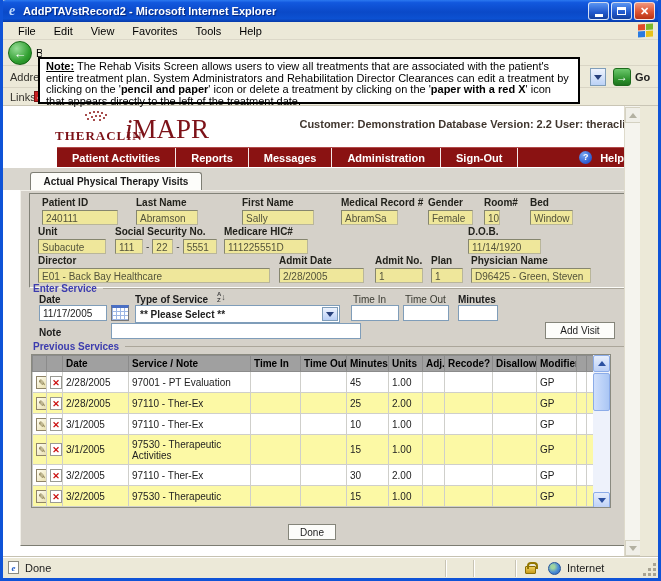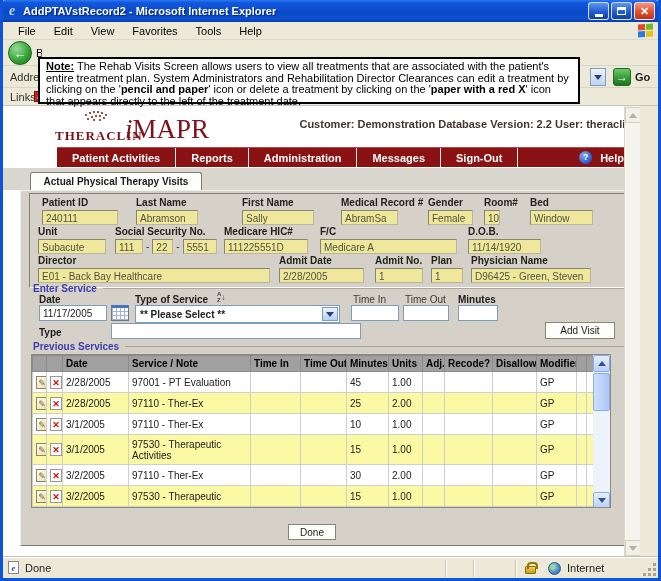--- a/index.html
+++ b/index.html
@@ -184,22 +184,22 @@
     <div class="band"></div>
 
     <span class="brand-dots"></span>
     <span class="brand-top">THERACLIN</span>
     <span class="brand-main"><i>i</i><span>MAPR</span></span>
     <span class="customer">Customer: Demonstration Database Version: 2.2 User: theraclin</span>
 
     <div class="navbar">
       <div class="nav-item">Patient Activities</div>
       <div class="nav-item">Reports</div>
+      <div class="nav-item">Messages</div>
       <div class="nav-item">Administration</div>
-      <div class="nav-item">Messages</div>
       <div class="nav-item">Sign-Out</div>
       <div class="nav-spacer"></div>
       <div class="nav-help">
         <span class="help-ico">?</span>
         <span>Help</span>
       </div>
     </div>
 
     <div class="tab">Actual Physical Therapy Visits</div>
 
@@ -225,44 +225,40 @@
         <div class="fgroup" style="left:398px;top:3px">
           <div class="flabel">Gender</div>
           <div class="ffield" style="width:45px">Female</div>
         </div>
         <div class="fgroup" style="left:454px;top:3px">
           <div class="flabel">Room#</div>
           <div class="ffield" style="width:16px">101</div>
         </div>
         <div class="fgroup" style="left:500px;top:3px">
           <div class="flabel">Bed</div>
-          <div class="ffield" style="width:63px">Window</div>
+          <div class="ffield" style="width:43px">Window</div>
         </div>
 
         <div class="fgroup" style="left:8px;top:32px">
           <div class="flabel">Unit</div>
           <div class="ffield" style="width:68px">Subacute</div>
         </div>
         <div class="fgroup" style="left:85px;top:32px">
           <div class="flabel">Social Security No.</div>
           <div class="ssnrow">
             <div class="ffield" style="width:28px">111</div>
             <span class="dash">-</span>
             <div class="ffield" style="width:21px">22</div>
             <span class="dash">-</span>
             <div class="ffield" style="width:34px">5551</div>
           </div>
         </div>
         <div class="fgroup" style="left:194px;top:32px">
           <div class="flabel">Medicare HIC#</div>
           <div class="ffield" style="width:84px">111225551D</div>
-        </div>
-        <div class="fgroup" style="left:290px;top:32px">
-          <div class="flabel">F/C</div>
-          <div class="ffield" style="width:137px">Medicare A</div>
         </div>
         <div class="fgroup" style="left:438px;top:32px">
           <div class="flabel">D.O.B.</div>
           <div class="ffield" style="width:73px">11/14/1920</div>
         </div>
 
         <div class="fgroup" style="left:8px;top:61px">
           <div class="flabel">Director</div>
           <div class="ffield" style="width:232px">E01 - Back Bay Healthcare</div>
         </div>
@@ -307,21 +303,21 @@
           </span>
       </div>
 
       <span class="eslabel light" style="left:332px;top:103px">Time In</span>
       <input class="winput" style="left: 330px; top: 114px; width: 48px;">
       <span class="eslabel light" style="left:384px;top:103px">Time Out</span>
       <input class="winput" style="left: 382px; top: 114px; width: 46px;">
       <span class="eslabel" style="left:437px;top:103px">Minutes</span>
       <input class="winput" style="left: 437px; top: 114px; width: 40px;">
 
-      <span class="eslabel" style="left:18px;top:136px">Type</span>
+      <span class="eslabel" style="left:18px;top:136px">Note</span>
       <input class="winput" style="left: 90px; top: 132px; width: 250px;">
       <button class="btn" style="left:524px;top:131px;width:70px;height:17px">Add Visit</button>
 
       <div class="sec-hd" style="left:12px;top:150px;width:592px">
         <span>Previous Services</span>
         <span class="sec-line"></span>
       </div>
 
       <div class="tblwrap">
         <table class="svc">

